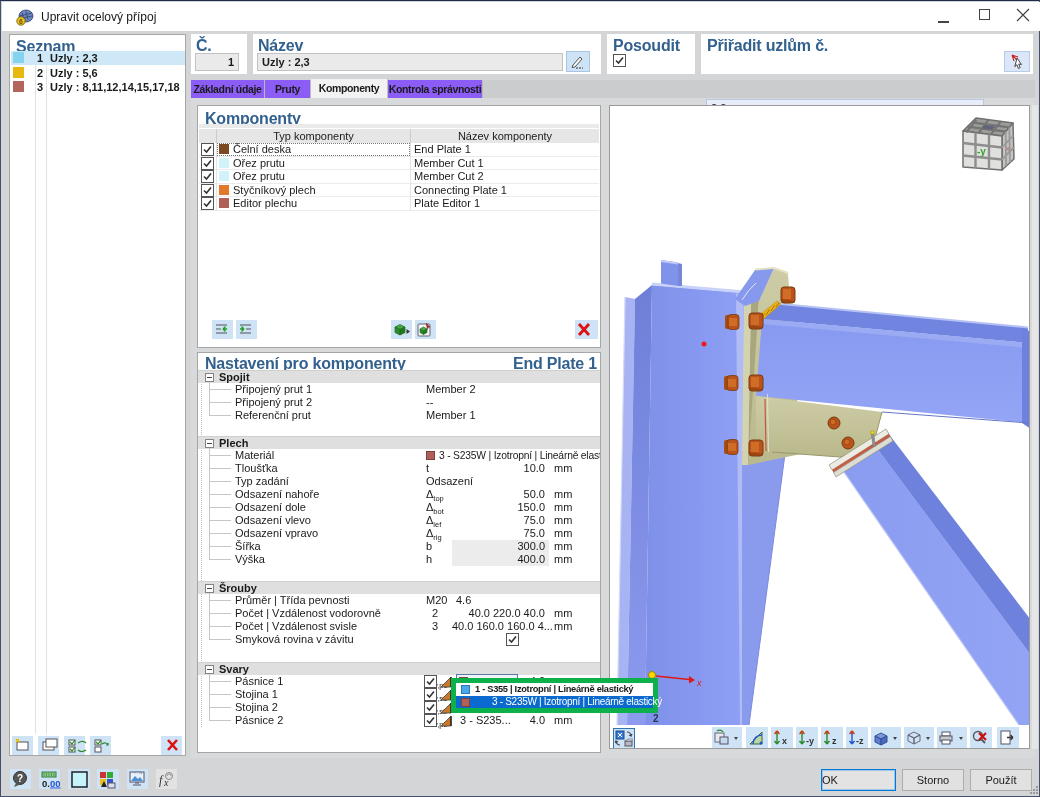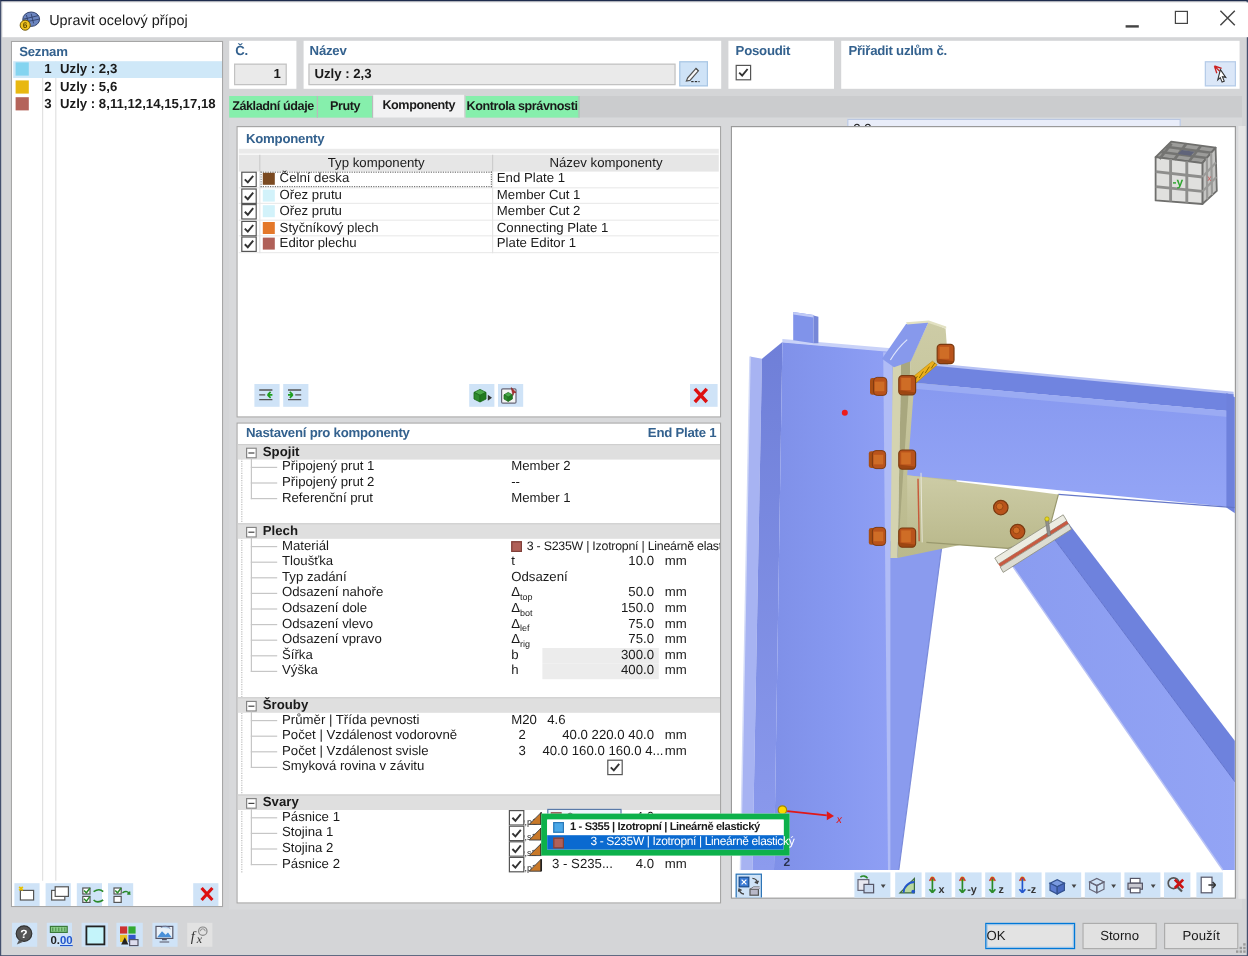--- a/index.html
+++ b/index.html
@@ -1,25 +1,25 @@
 <!DOCTYPE html>
 <html><head><meta charset="utf-8">
 <style>
 *{margin:0;padding:0;box-sizing:border-box;}
 html,body{width:1040px;height:797px;overflow:hidden;}
 body{font-family:"Liberation Sans",sans-serif;font-size:11px;color:#1a1a1a;background:#d4d5d7;}
 #win{position:absolute;left:0;top:0;width:1040px;height:797px;background:#d4d5d7;border:1px solid #44506e;border-top:1px solid #1f2c4d;}
 .abs{position:absolute;}
-.blab{color:#33618e;font-weight:bold;font-size:11px;letter-spacing:-0.2px;}
+.blab{color:#33618e;font-weight:bold;font-size:16px;letter-spacing:-0.2px;}
 .card{position:absolute;background:#fff;}
 .field{position:absolute;background:#eaeaea;border:1px solid #c2c2c2;font-weight:bold;font-size:11px;line-height:16px;padding:0 4px;}
 .cb{position:absolute;width:13px;height:13px;background:#fff;border:1px solid #555;}
 .cb svg{position:absolute;left:0px;top:0px;}
 .tbtn{position:absolute;background:#cfe3f7;}
-.tab{position:absolute;top:79px;height:18px;background:#86efac;border-right:1px solid #b9babc;font-weight:bold;font-size:10.5px;letter-spacing:-0.35px;text-align:center;line-height:18px;color:#1a1a1a;white-space:nowrap;overflow:hidden;}
+.tab{position:absolute;top:79px;height:18px;background:#8b5cf6;border-right:1px solid #b9babc;font-weight:bold;font-size:10.5px;letter-spacing:-0.35px;text-align:center;line-height:18px;color:#1a1a1a;white-space:nowrap;overflow:hidden;}
 .krow{position:absolute;left:0;width:400px;height:13.5px;border-bottom:1px solid #ebebeb;}
 .ksw{position:absolute;left:20px;top:1px;width:10px;height:10px;}
 .ktx{position:absolute;left:34px;top:0px;line-height:13px;}
 .knm{position:absolute;left:215px;top:0px;line-height:13px;}
 .grow{position:absolute;left:0;height:13px;width:100%;}
 .gname{position:absolute;left:37px;top:0;font-size:11px;line-height:13px;white-space:nowrap;}
 .gsym{position:absolute;left:228px;top:0;font-size:11px;line-height:13px;}
 .gval{position:absolute;left:254px;top:0;width:93px;font-size:11px;line-height:13px;text-align:right;white-space:nowrap;}
 .gunit{position:absolute;left:356px;top:0;font-size:11px;line-height:13px;}
 .ghead{position:absolute;left:0;height:13px;width:100%;background:#dfdfdf;border-top:1px solid #cfcfcf;}

